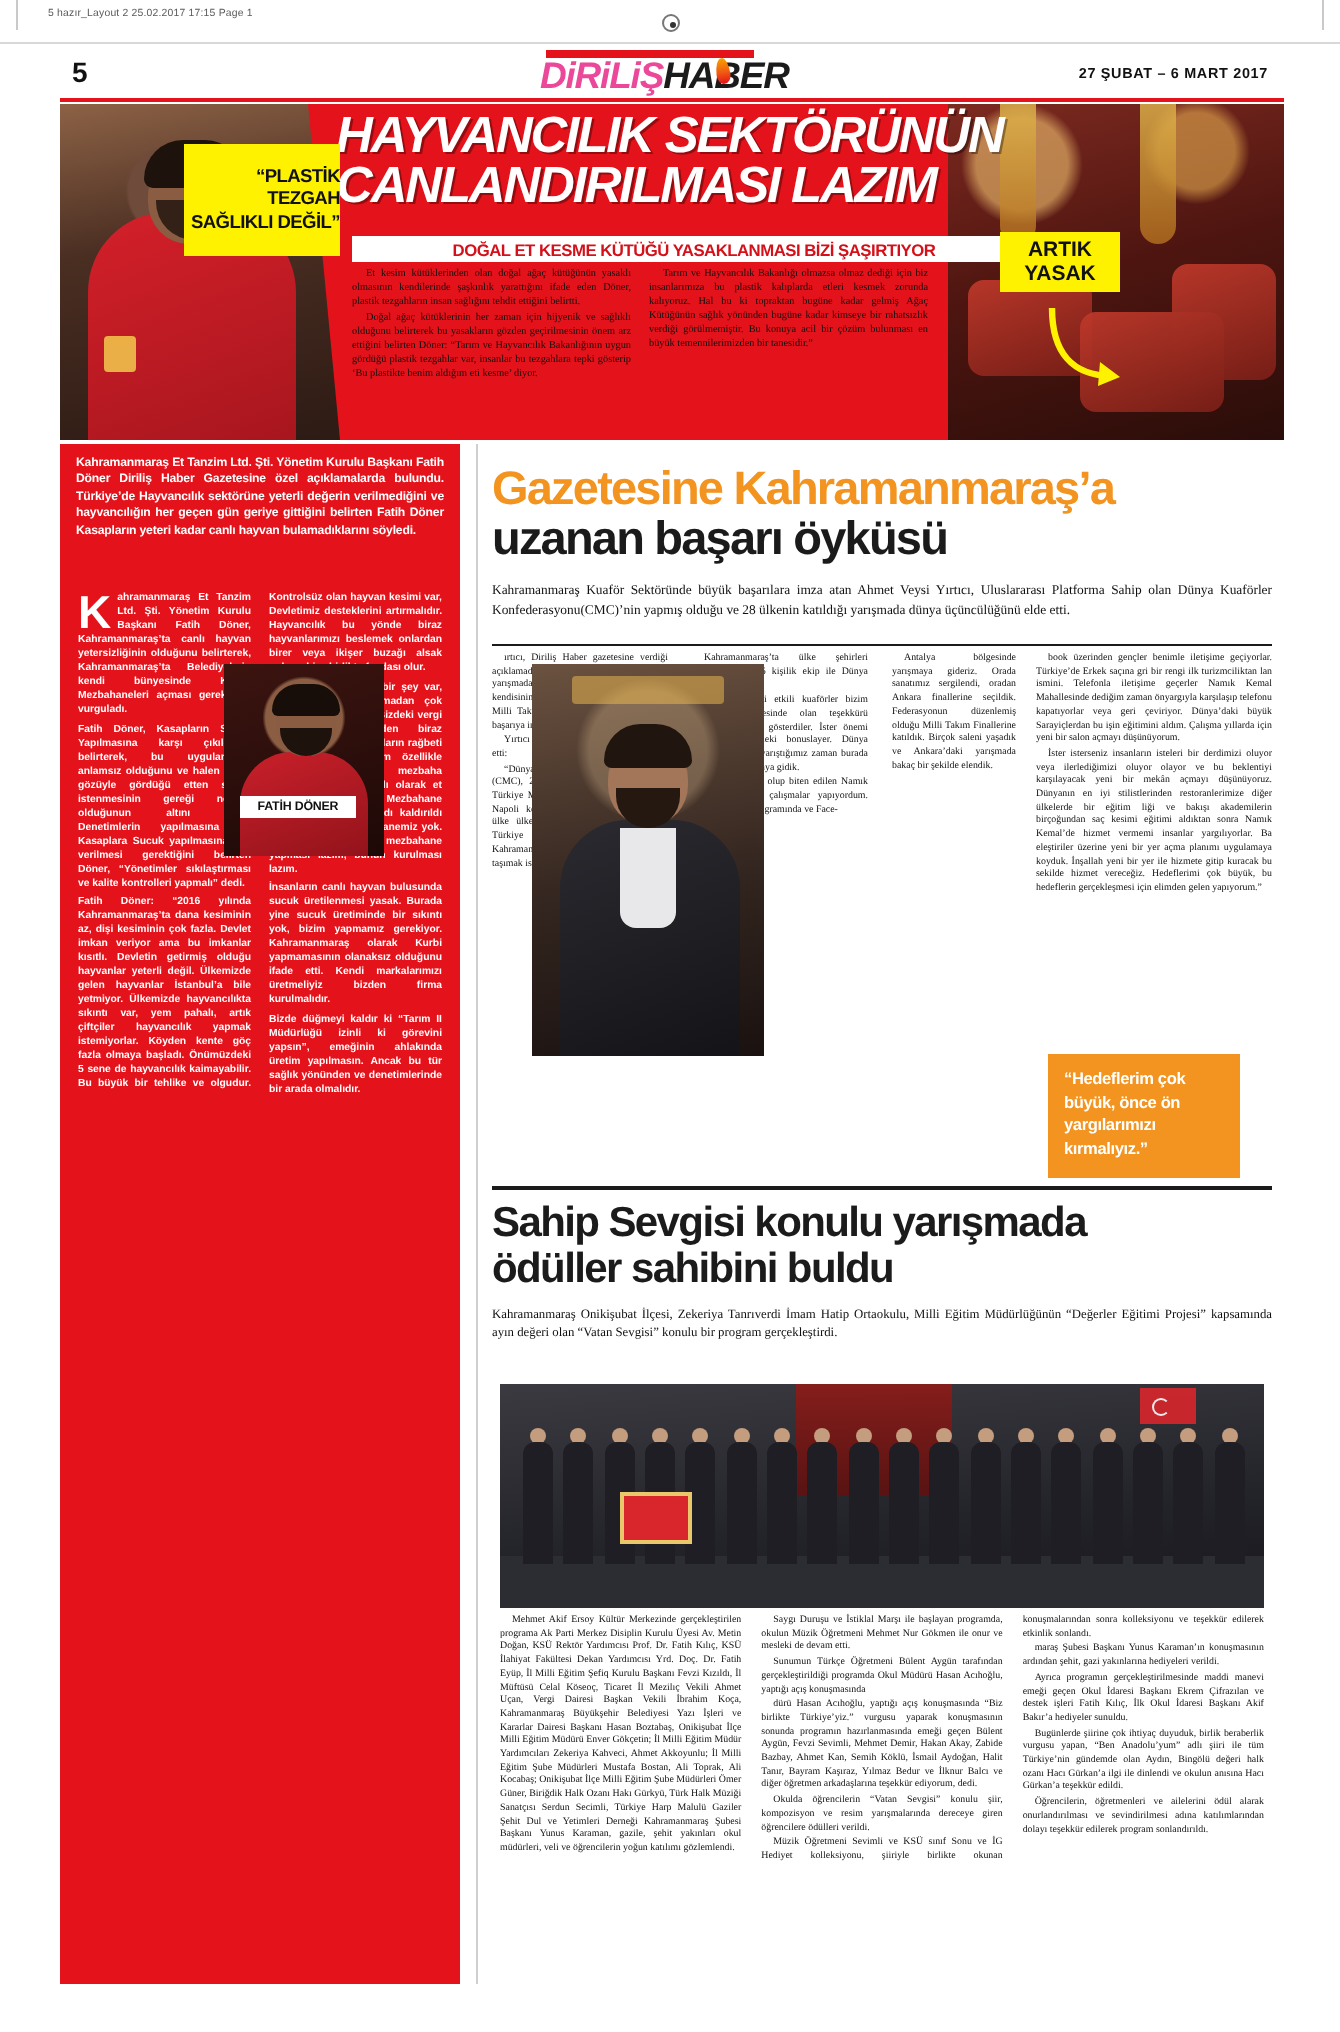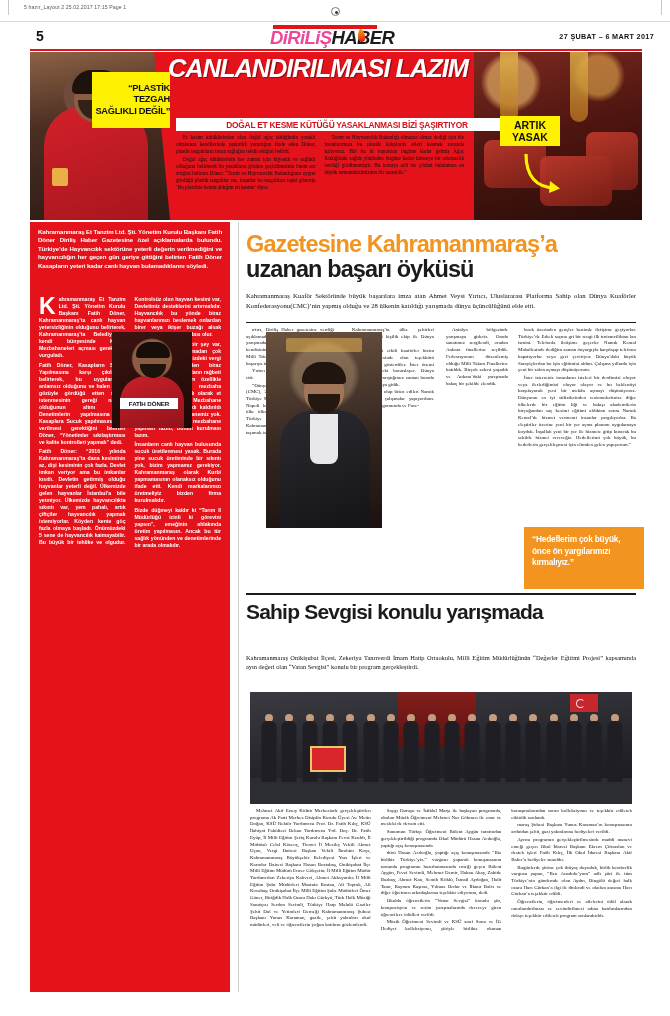--- a/index.html
+++ b/index.html
@@ -50,21 +50,21 @@
   }
   .logo-d { color: #ec4899; }
   .logo-h { color: #1b1b1b; }
   .logo-flame {
     position: absolute; left: 88px; top: 4px; width: 7px; height: 13px;
     background: linear-gradient(180deg, #f7a400 0%, #f05a12 55%, #e4121a 100%);
     border-radius: 50% 50% 50% 50% / 65% 65% 35% 35%;
     transform: rotate(-8deg);
   }
   .issue-date {
-    position: absolute; right: 16px; top: 8px;
+    position: absolute; right: 36px; top: 8px;
     font-family: "Liberation Sans", sans-serif;
     font-size: 7.2px; font-weight: bold; color: #111; letter-spacing: .35px;
   }
   .masthead-rule { position: absolute; left: 30px; top: 49px; width: 612px; height: 1.6px; background: #e4121a; }
 
   
   .hero { position: absolute; left: 30px; top: 52px; width: 612px; height: 168px; overflow: hidden; }
   .hero-photo-l {
     position: absolute; left: 0; top: 0; width: 158px; height: 168px;
     background:
@@ -261,21 +261,21 @@
     overflow: hidden;
   }
   .np-head { position: absolute; left: 38px; top: 36px; width: 40px; height: 44px; background: #a3765a; border-radius: 50% 50% 44% 44%; }
   .np-hair { position: absolute; left: 36px; top: 30px; width: 44px; height: 22px; background: #20150f; border-radius: 24px 24px 5px 5px; }
   .np-beard { position: absolute; left: 42px; top: 62px; width: 32px; height: 20px; background: #241811; border-radius: 0 0 18px 18px; }
   .np-body { position: absolute; left: 14px; top: 78px; width: 90px; height: 118px; background: linear-gradient(160deg,#2a2a30,#141418); border-radius: 34px 34px 0 0; }
   .np-shirt { position: absolute; left: 44px; top: 82px; width: 28px; height: 50px; background: #e8e8ea; border-radius: 0 0 8px 8px; }
   .np-sign { position: absolute; left: 20px; top: 6px; width: 76px; height: 14px; background: rgba(230,180,80,.55); border-radius: 2px; }
 
   .napoli-quote {
-    position: absolute; left: 524px; top: 527px; width: 120px; height: 62px;
+    position: absolute; left: 524px; top: 527px; width: 96px; height: 62px;
     background: #f2941f; padding: 7px 7px 0 8px;
   }
   .napoli-quote-text {
     font-family: "Liberation Sans", sans-serif;
     font-size: 8.3px; font-weight: bold; color: #ffffff;
     line-height: 11.5px; letter-spacing: -.2px;
   }
 
   .napoli-sep { position: absolute; left: 246px; top: 593px; width: 390px; height: 2.2px; background: #1b1b1b; }
 
@@ -367,20 +367,21 @@
     <div class="hero-photo-r">
       <div class="hang-1"></div>
       <div class="hang-2"></div>
       <div class="meat-1"></div>
       <div class="meat-2"></div>
       <div class="meat-3"></div>
     </div>
   </div>
 
   <div class="headline-main">
+    <div>HAYVANCILIK SEKTÖRÜNÜN</div>
     <div>CANLANDIRILMASI LAZIM</div>
   </div>
 
   <div class="quote-badge">
     <div class="quote-badge-text">“PLASTİK TEZGAH SAĞLIKLI DEĞİL”</div>
   </div>
 
   <div class="subhead-bar">
     <span class="subhead-text">DOĞAL ET KESME KÜTÜĞÜ YASAKLANMASI BİZİ ŞAŞIRTIYOR</span>
   </div>
@@ -464,20 +465,21 @@
   </div>
 
   <div class="napoli-quote">
     <div class="napoli-quote-text">“Hedeflerim çok büyük, önce ön yargılarımızı kırmalıyız.”</div>
   </div>
 
   <div class="napoli-sep"></div>
 
   <div class="vatan-head">
     <div>Sahip Sevgisi konulu yarışmada</div>
+    <div>ödüller sahibini buldu</div>
   </div>
   <div class="vatan-lead">Kahramanmaraş Onikişubat İlçesi, Zekeriya Tanrıverdi İmam Hatip Ortaokulu, Milli Eğitim Müdürlüğünün “Değerler Eğitimi Projesi” kapsamında ayın değeri olan “Vatan Sevgisi” konulu bir program gerçekleştirdi.</div>
 
   <div class="vatan-photo">
     <div class="vp-curtain">
       <div class="vp-flag"></div>
     </div>
     <div class="vp-stage"></div>
     <div class="vp-row">
       <div class="vp-person">

